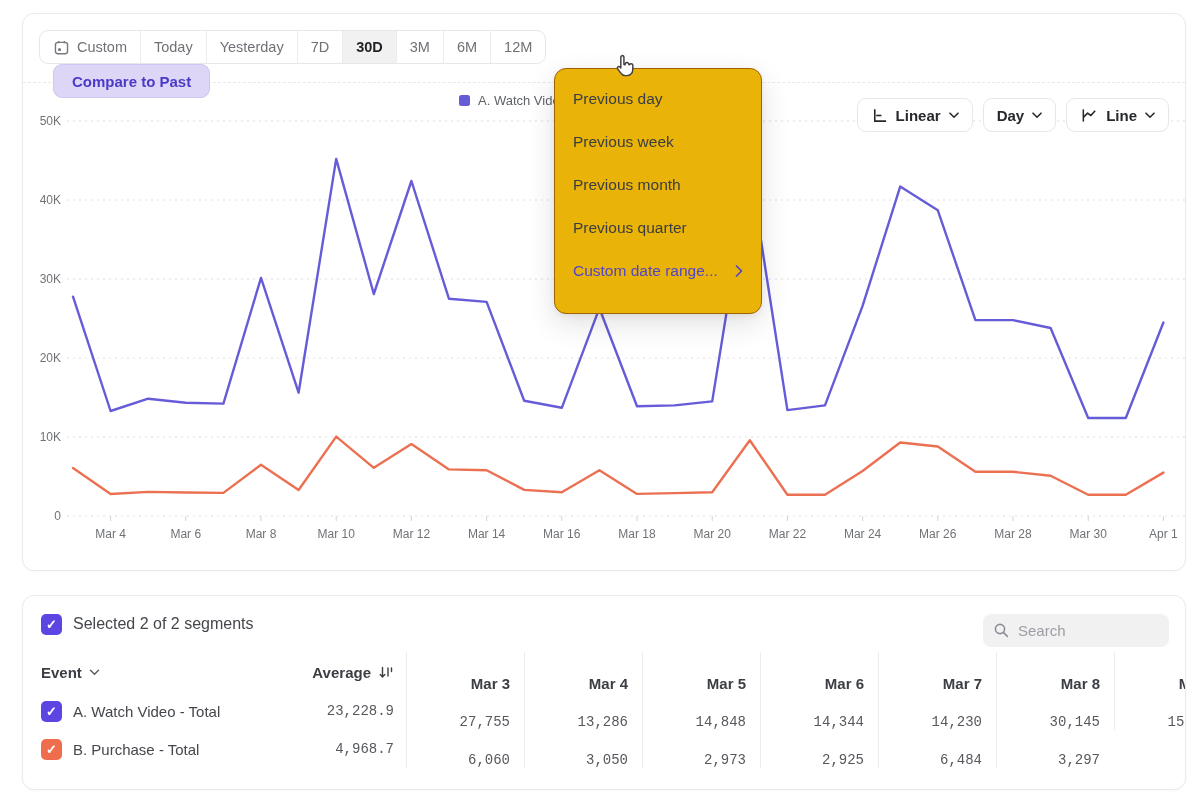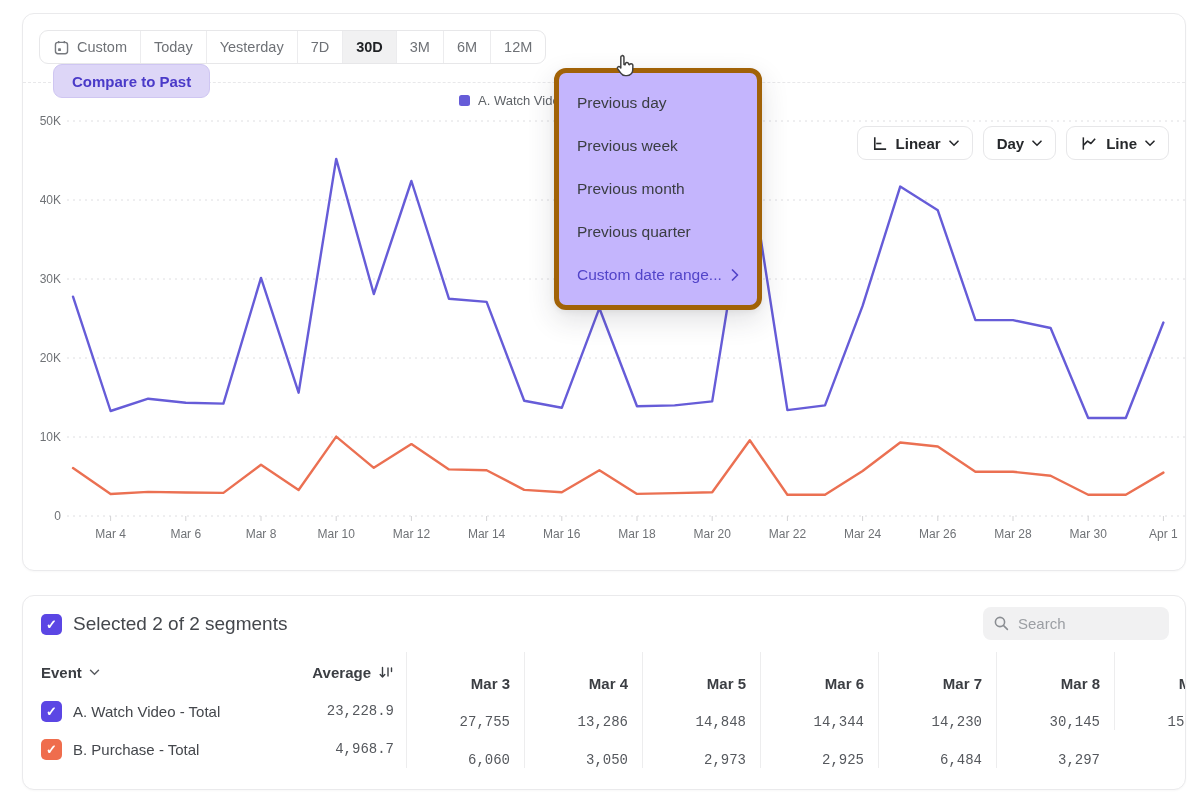--- a/index.html
+++ b/index.html
@@ -22,48 +22,48 @@
   .seg.selected { background:#f1f1f2; color:#1f2124; font-weight:700; }
   .seg svg { flex:0 0 auto; }
 
   .compare-btn { margin-left:14px; height:34px; display:flex; align-items:center;
     padding:0 18px; border-radius:9px; background:#ddd6f7; border:1px solid #cfc6f2;
     color:#4a3ac8; font-size:15px; font-weight:600; cursor:pointer; white-space:nowrap; }
 
   .right-tools { margin-left:auto; display:flex; gap:10px; }
   .tool-btn { height:34px; display:flex; align-items:center; gap:8px; padding:0 13px;
     border:1px solid #e7e7e9; border-radius:9px; background:#fff; font-size:15px;
-    font-weight:600; color:#26282b; cursor:pointer; white-space:nowrap;margin-top:28px; }
+    font-weight:600; color:#26282b; cursor:pointer; white-space:nowrap; }
 
   
   .legend { position:absolute; left:436px; top:79px; display:flex; align-items:center;
     gap:8px; z-index:1; }
   .legend-swatch { width:11px; height:11px; border-radius:2.5px; background:#665CD8; }
   .legend-label { font-size:13px; color:#5f6368; white-space:nowrap; }
 
   
   #chart-svg { position:absolute; left:0; top:0; z-index:0; }
   .y-tick, .x-tick { font-size:12px; fill:#6f7276; font-family:"Liberation Sans",sans-serif; }
 
   
-  .dropdown { position:absolute; left:531px; top:54px; width:208px; background:#c4b5fd;
-    border:5px solid #a16207; border-radius:12px; padding:8px 0 9px 0; z-index:10;
+  .dropdown { position:absolute; left:531px; top:54px; width:208px; background:#eab308;
+    border:1px solid #a16207; border-radius:12px; padding:8px 0 21px 0; z-index:10;
     box-shadow:0 10px 28px rgba(40,40,60,.14), 0 2px 6px rgba(0,0,0,.06); }
   .menu-item { height:43px; display:flex; align-items:center; padding:0 18px;
     font-size:15.5px; color:#3a3d42; cursor:pointer; }
   .menu-item.custom { color:#5244c9; justify-content:space-between; }
 
   .cursor-hand { position:absolute; left:589px; top:38px; z-index:11; pointer-events:none; }
 
   
   .table-top { position:relative; height:56px; display:flex; align-items:center; padding:0 18px; }
   .checkbox { width:21px; height:21px; border-radius:5px; display:flex; align-items:center;
     justify-content:center; color:#fff; font-size:13px; font-weight:700; cursor:pointer; flex:0 0 auto; }
-  .selected-label { margin-left:11px; font-size:19px; color:#44474c; }
-  .search-box { position:absolute; right:16px; top:11px; width:186px; height:33px;
+  .selected-label { margin-left:11px; font-size:16px; color:#44474c; }
+  .search-box { position:absolute; right:16px; top:18px; width:186px; height:33px;
     background:#f1f1f2; border-radius:8px; display:flex; align-items:center; padding:0 10px; }
   .search-box input { border:none; outline:none; background:transparent; margin-left:8px;
     font-size:15px; color:#44474c; width:130px; font-family:"Liberation Sans",sans-serif; }
   .search-box input::placeholder { color:#9b9ea3; }
 
   .tbl { width:1300px; }
   .tr { display:flex; align-items:stretch; }
   .tr.head { height:40px; }
   .tr.body-row { height:38px; }
   .td { display:flex; align-items:center; font-size:15px; }

